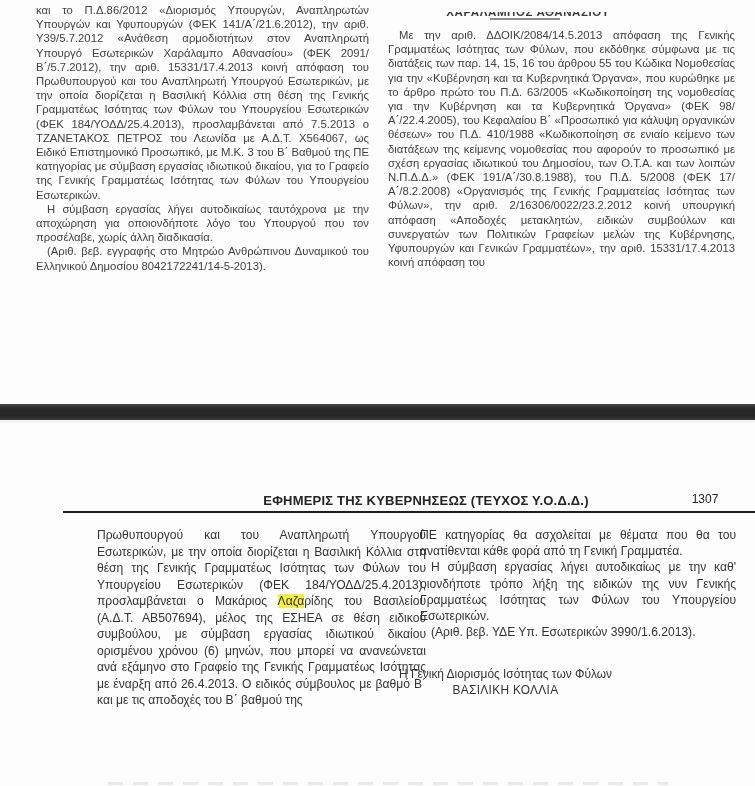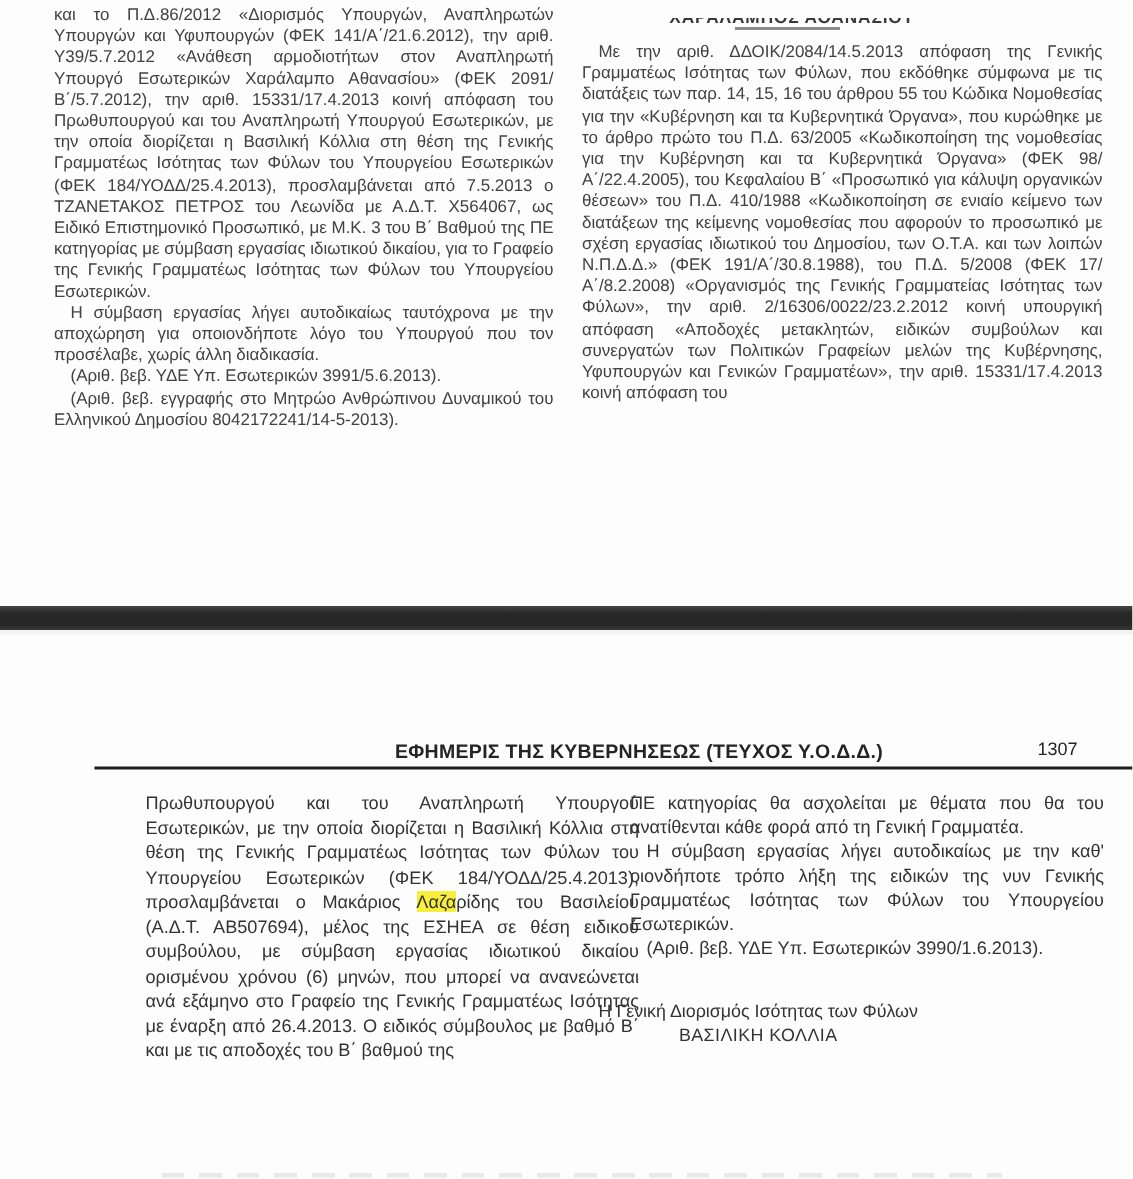--- a/index.html
+++ b/index.html
@@ -77,21 +77,20 @@
     background: repeating-linear-gradient(90deg, #e0e0e0 0 15px, transparent 15px 25px);
     opacity: 0.7;
   }
 </style>
 </head>
 <body>
 
 <div class="col" id="p1-left">
   <p>και το Π.Δ.86/2012 «Διορισμός Υπουργών, Αναπληρωτών Υπουργών και Υφυπουργών (ΦΕΚ 141/Α΄/21.6.2012), την αριθ. Υ39/5.7.2012 «Ανάθεση αρμοδιοτήτων στον Αναπληρωτή Υπουργό Εσωτερικών Χαράλαμπο Αθανασίου» (ΦΕΚ 2091/Β΄/5.7.2012), την αριθ. 15331/17.4.2013 κοινή απόφαση του Πρωθυπουργού και του Αναπληρωτή Υπουργού Εσωτερικών, με την οποία διορίζεται η Βασιλική Κόλλια στη θέση της Γενικής Γραμματέως Ισότητας των Φύλων του Υπουργείου Εσωτερικών (ΦΕΚ 184/ΥΟΔΔ/25.4.2013), προσλαμβάνεται από 7.5.2013 ο ΤΖΑΝΕΤΑΚΟΣ ΠΕΤΡΟΣ του Λεωνίδα με Α.Δ.Τ. Χ564067, ως Ειδικό Επιστημονικό Προσωπικό, με Μ.Κ. 3 του Β΄ Βαθμού της ΠΕ κατηγορίας με σύμβαση εργασίας ιδιωτικού δικαίου, για το Γραφείο της Γενικής Γραμματέως Ισότητας των Φύλων του Υπουργείου Εσωτερικών.</p>
   <p class="indent">Η σύμβαση εργασίας λήγει αυτοδικαίως ταυτόχρονα με την αποχώρηση για οποιονδήποτε λόγο του Υπουργού που τον προσέλαβε, χωρίς άλλη διαδικασία.</p>
-  <p class="indent">(Αριθ. βεβ. ΥΔΕ Υπ. Εσωτερικών 3991/5.6.2013).</p>
   <p class="indent">(Αριθ. βεβ. εγγραφής στο Μητρώο Ανθρώπινου Δυναμικού του Ελληνικού Δημοσίου 8042172241/14-5-2013).</p>
 </div>
 
 <div id="sig-cut-wrap">
   <div id="sig-cut-inner">ΧΑΡΑΛΑΜΠΟΣ ΑΘΑΝΑΣΙΟΥ</div>
 </div>
 <div id="sig-divider"></div>
 
 <div class="col" id="p1-right">
   <p class="indent">Με την αριθ. ΔΔΟΙΚ/2084/14.5.2013 απόφαση της Γενικής Γραμματέως Ισότητας των Φύλων, που εκδόθηκε σύμφωνα με τις διατάξεις των παρ. 14, 15, 16 του άρθρου 55 του Κώδικα Νομοθεσίας για την «Κυβέρνηση και τα Κυβερνητικά Όργανα», που κυρώθηκε με το άρθρο πρώτο του Π.Δ. 63/2005 «Κωδικοποίηση της νομοθεσίας για την Κυβέρνηση και τα Κυβερνητικά Όργανα» (ΦΕΚ 98/Α΄/22.4.2005), του Κεφαλαίου Β΄ «Προσωπικό για κάλυψη οργανικών θέσεων» του Π.Δ. 410/1988 «Κωδικοποίηση σε ενιαίο κείμενο των διατάξεων της κείμενης νομοθεσίας που αφορούν το προσωπικό με σχέση εργασίας ιδιωτικού του Δημοσίου, των Ο.Τ.Α. και των λοιπών Ν.Π.Δ.Δ.» (ΦΕΚ 191/Α΄/30.8.1988), του Π.Δ. 5/2008 (ΦΕΚ 17/Α΄/8.2.2008) «Οργανισμός της Γενικής Γραμματείας Ισότητας των Φύλων», την αριθ. 2/16306/0022/23.2.2012 κοινή υπουργική απόφαση «Αποδοχές μετακλητών, ειδικών συμβούλων και συνεργατών των Πολιτικών Γραφείων μελών της Κυβέρνησης, Υφυπουργών και Γενικών Γραμματέων», την αριθ. 15331/17.4.2013 κοινή απόφαση του</p>

